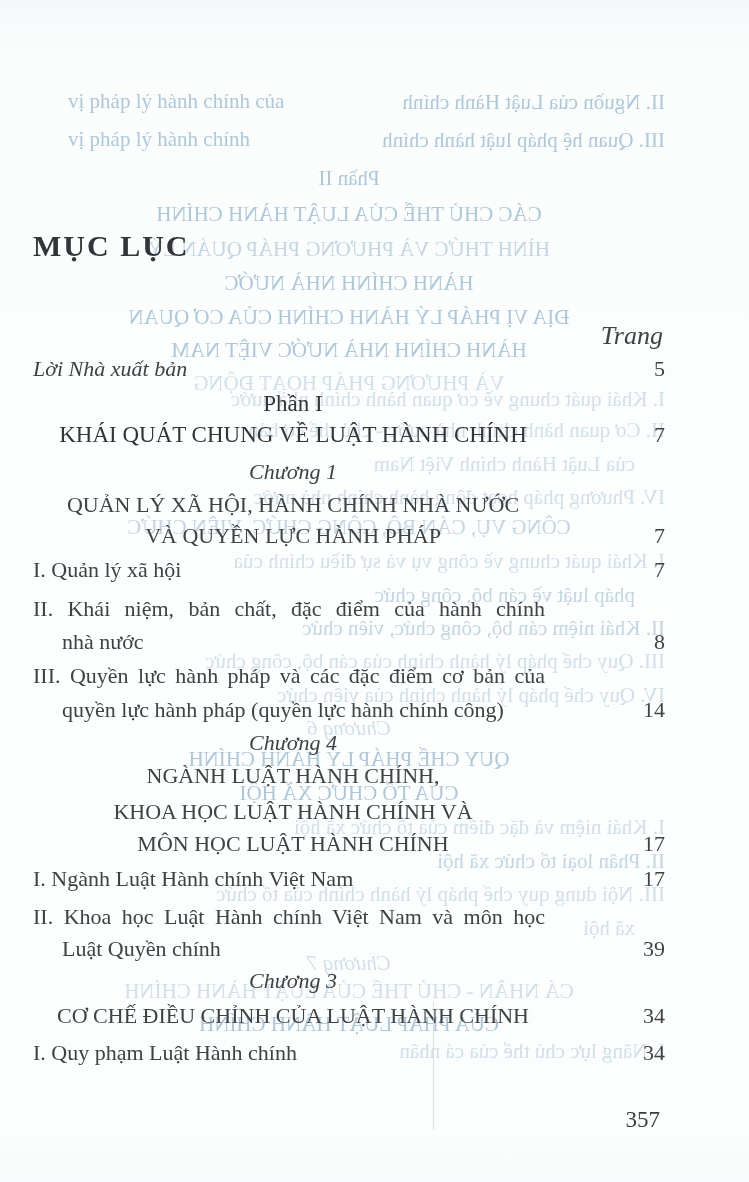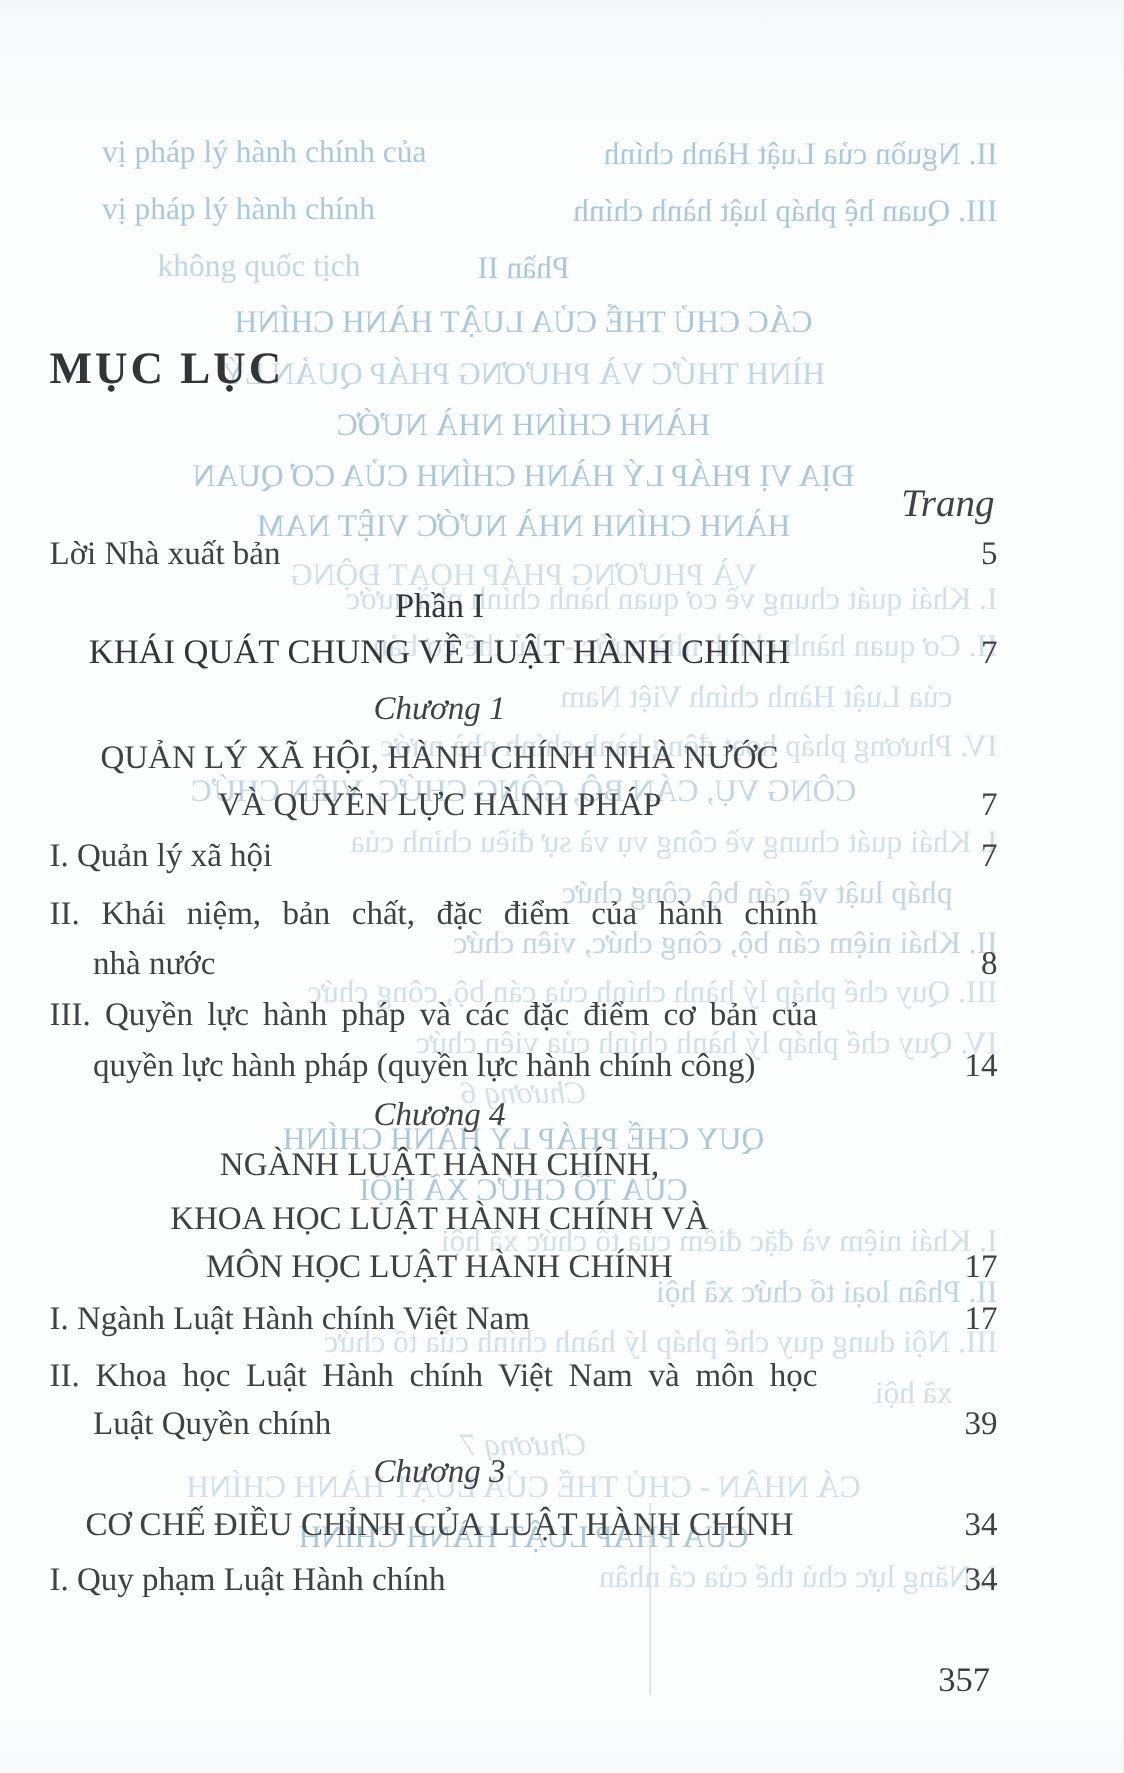--- a/index.html
+++ b/index.html
@@ -37,21 +37,21 @@
     font-size:22px;line-height:30px;color:#3f4144;
   }
   .row .pg{position:absolute;right:0;top:0;font-style:normal;color:#404245;}
   .row .tx{display:inline;}
   .row.cb .tx,.row.cc .tx,.row.ci .tx{
     display:block;margin-right:112px;text-align:center;white-space:nowrap;
   }
   .row.cb{font-weight:normal;color:#333538;}
   .row.cb .tx{font-size:23px;}
   .row.ci .tx{font-style:italic;}
-  .row.it .tx{}
+  .row.it .tx{font-style:italic;}
   .row.bj .tx{
     display:block;margin-right:120px;
     text-align:justify;text-align-last:justify;
   }
   .row.in .tx{padding-left:29px;}
   .folio{
     position:absolute;right:89px;top:1105px;height:30px;
     font-size:23px;line-height:30px;color:#3b3d40;
   }
   .crease{
@@ -60,21 +60,20 @@
   }
 </style>
 </head>
 <body>
 
 <div class="page">
 
   <div class="ghost">
     <div class="g strong" style="top:88px;padding-left:35px">vị pháp lý hành chính của</div>
     <div class="g strong" style="top:126px;padding-left:35px">vị pháp lý hành chính</div>
-    <div class="g" style="top:164px;padding-left:72px">không quốc tịch</div>
 
     <div class="g m strong" style="top:89px">II. Nguồn của Luật Hành chính</div>
     <div class="g m strong" style="top:127px">III. Quan hệ pháp luật hành chính</div>
     <div class="g m c strong" style="top:165px">Phần II</div>
     <div class="g m c strong" style="top:201px">CÁC CHỦ THỂ CỦA LUẬT HÀNH CHÍNH</div>
     <div class="g m c" style="top:236px">HÌNH THỨC VÀ PHƯƠNG PHÁP QUẢN LÝ</div>
     <div class="g m c strong" style="top:270px">HÀNH CHÍNH NHÀ NƯỚC</div>
     <div class="g m c strong" style="top:304px">ĐỊA VỊ PHÁP LÝ HÀNH CHÍNH CỦA CƠ QUAN</div>
     <div class="g m c strong" style="top:337px">HÀNH CHÍNH NHÀ NƯỚC VIỆT NAM</div>
     <div class="g m c light" style="top:370px">VÀ PHƯƠNG PHÁP HOẠT ĐỘNG</div>

